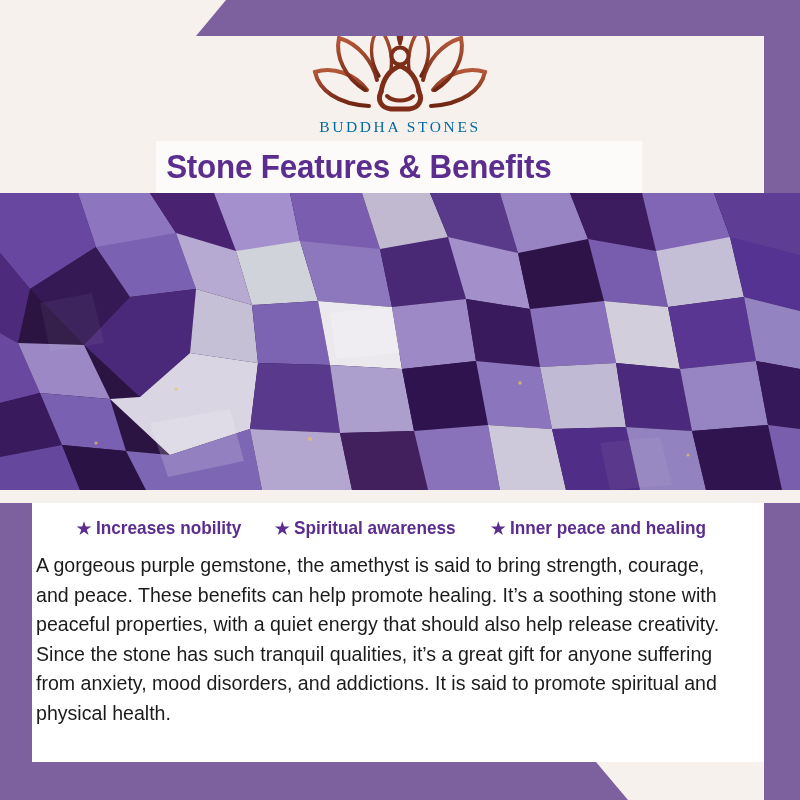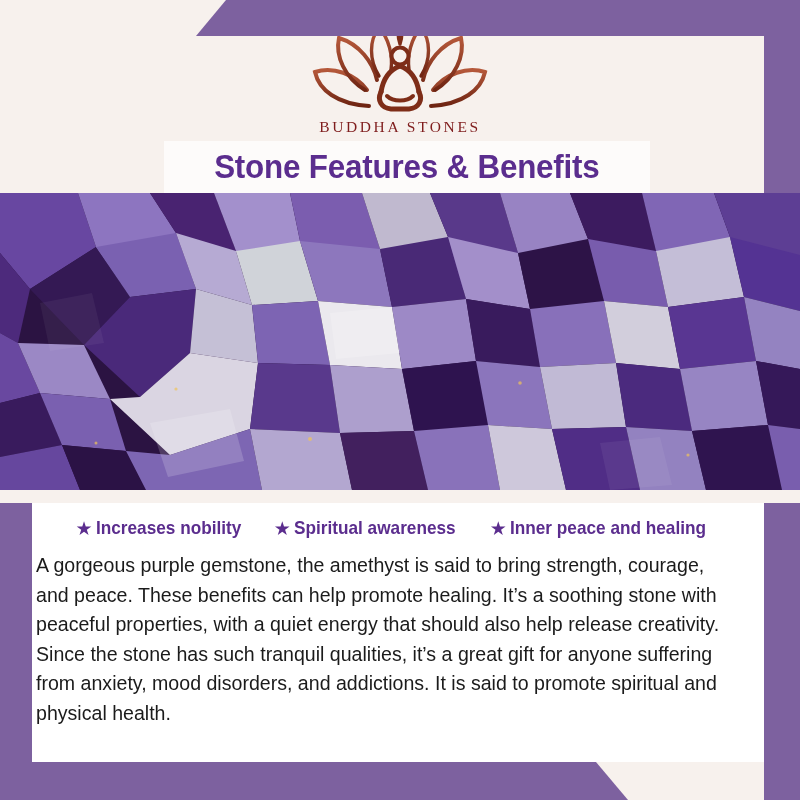--- a/index.html
+++ b/index.html
@@ -70,35 +70,35 @@
   .logo-mark {
     display: block;
     margin: 0 auto;
   }
   .logo-text {
     display: block;
     margin-top: 2px;
     font-family: "Liberation Serif", serif;
     font-size: 15.5px;
     letter-spacing: 2.6px;
-    color: #7f1d1d;
+    color: #0369a1;
     font-weight: 400;
   }
 
   
   .title-banner {
     position: absolute;
-    left: 164px;
+    left: 156px;
     top: 141px;
     width: 486px;
     height: 52px;
     background: #fdfbfa;
     display: flex;
     align-items: center;
-    justify-content: center;
+    justify-content: flex-start;
     z-index: 4;
   }
   .title-text {
     font-family: "Liberation Sans Narrow", "Liberation Sans", sans-serif;
     font-size: 33px;
     font-weight: bold;
     color: #5b2d8e;
     letter-spacing: -0.2px;
     transform: scaleX(0.95);
     white-space: nowrap;

